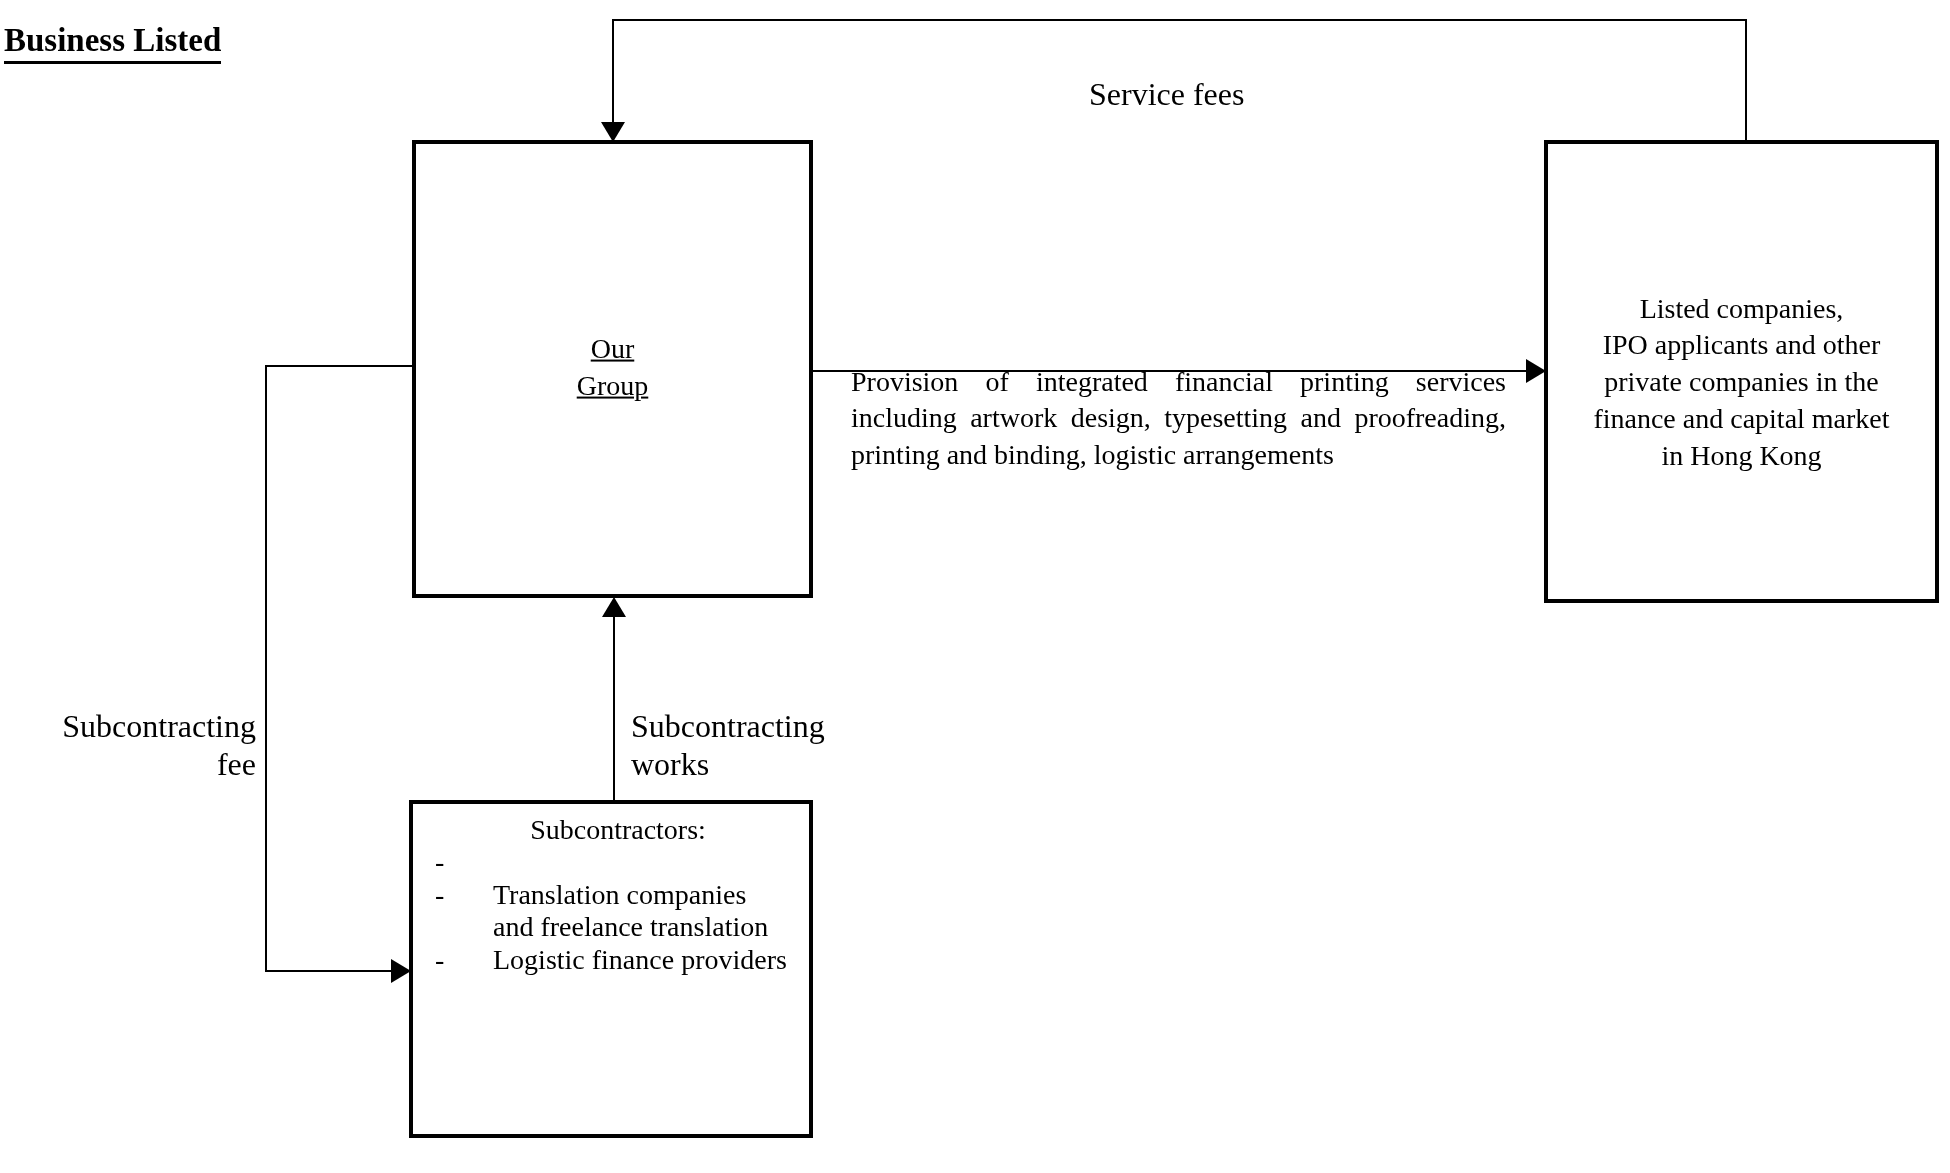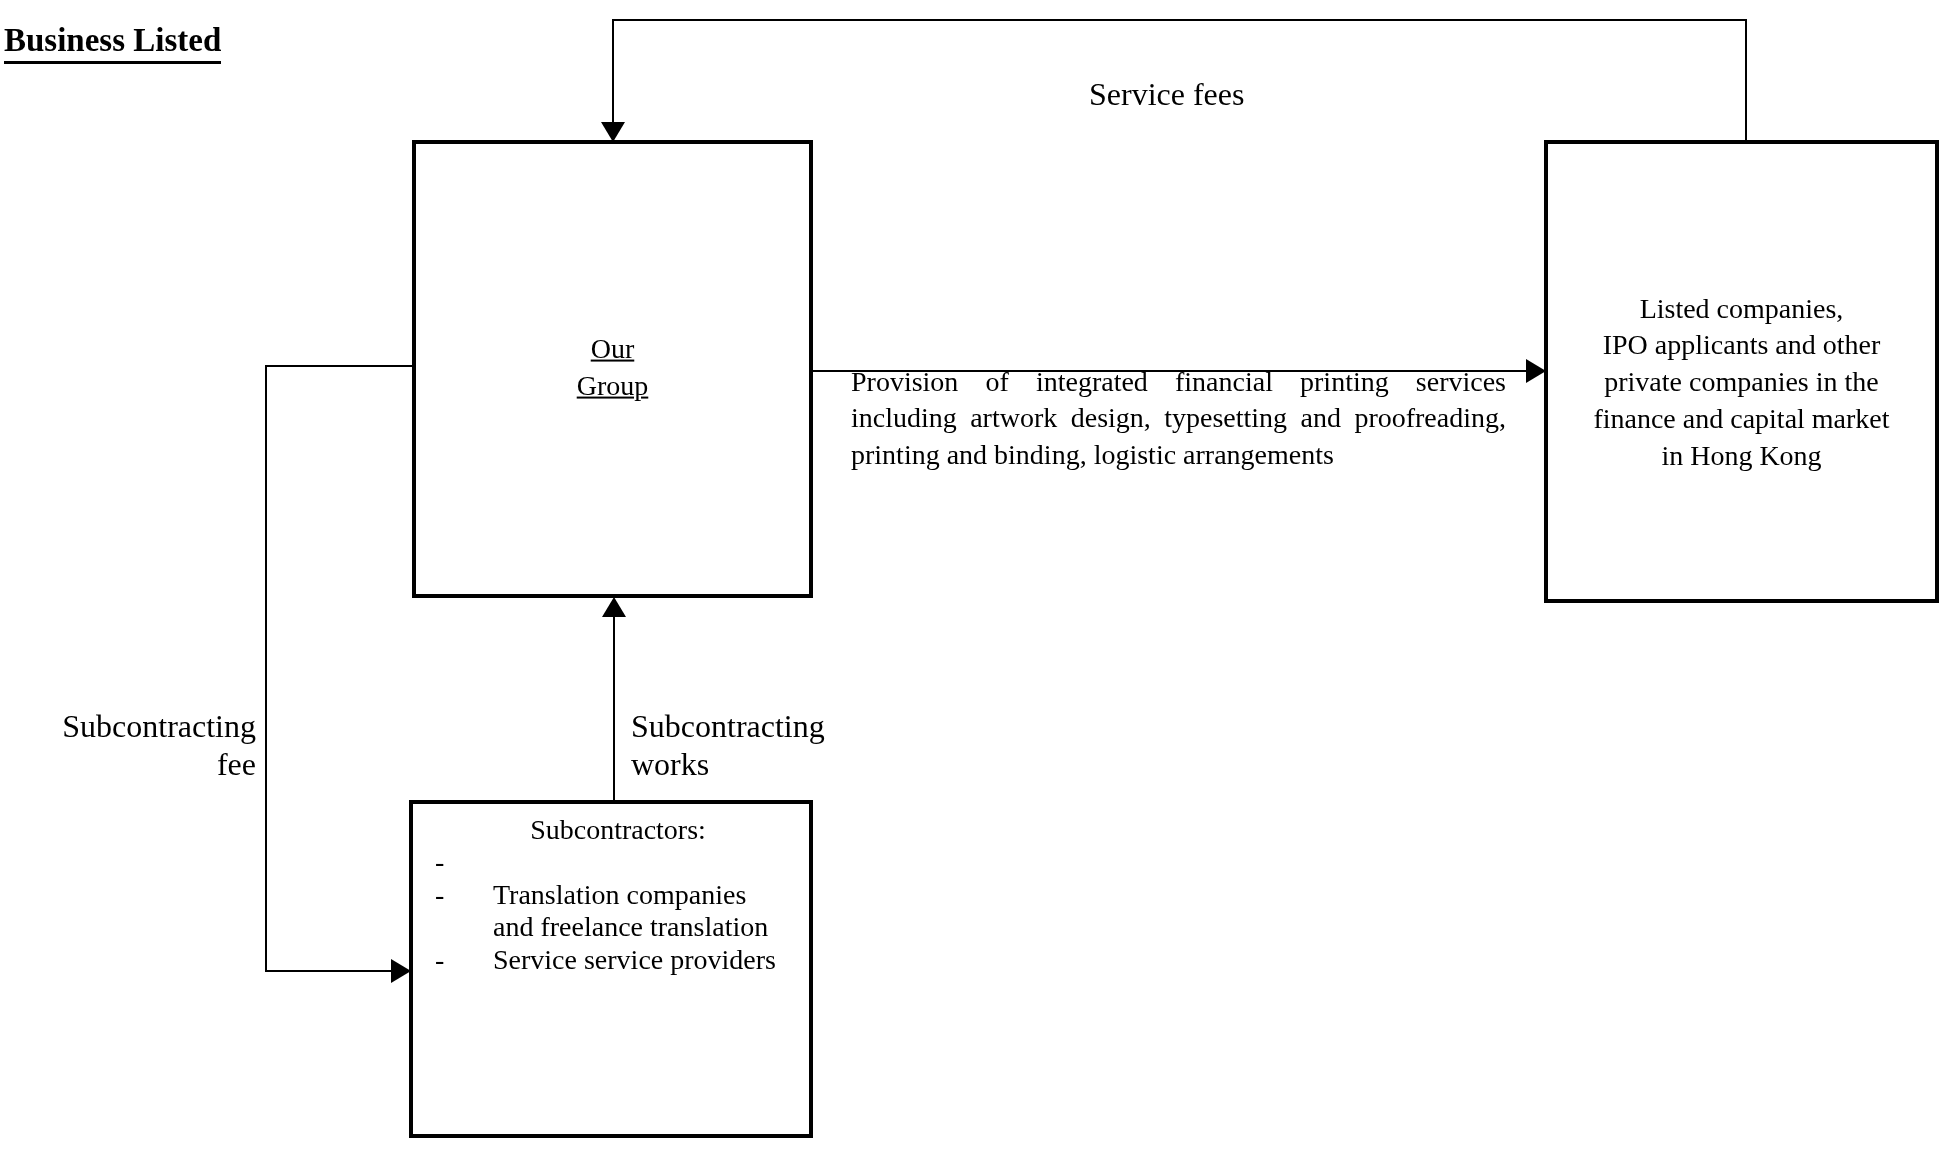--- a/index.html
+++ b/index.html
@@ -225,18 +225,18 @@
         <span class="sc-dash">-</span>
       </div>
 
       <div class="sc-item">
         <span class="sc-dash">-</span>
         <span class="sc-text">Translation companies and freelance translation</span>
       </div>
 
       <div class="sc-item">
         <span class="sc-dash">-</span>
-        <span class="sc-text">Service service providers</span>
+        <span class="sc-text">Logistic finance providers</span>
       </div>
     </div>
   </div>
 
 </div>
 
 </body></html>

